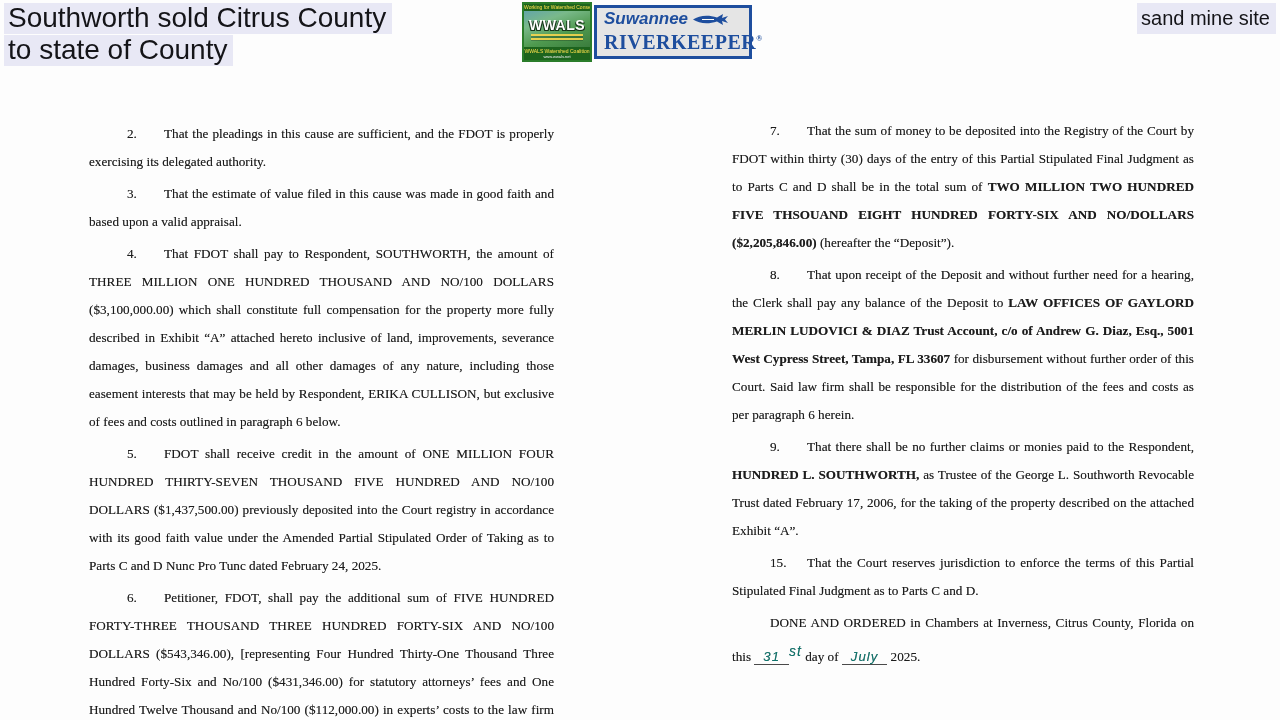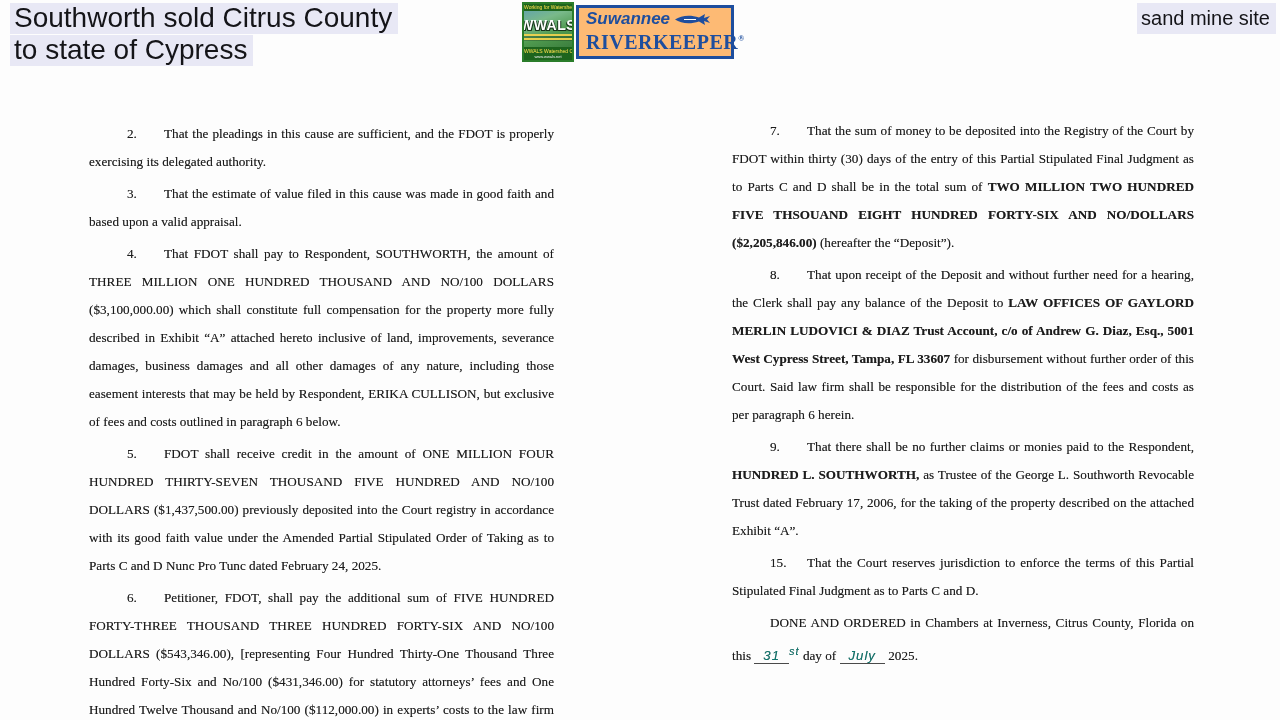--- a/index.html
+++ b/index.html
@@ -1,65 +1,65 @@
 <!DOCTYPE html>
 <html><head>
 <meta charset="utf-8">
 <style>
   * { box-sizing: border-box; margin: 0; padding: 0; }
   html, body { width: 1280px; height: 720px; overflow: hidden; background: #fdfdfd; }
   body { position: relative; font-family: "Liberation Serif", "DejaVu Serif", serif; }
 
   
-  .hdr-left { position: absolute; left: 10px; top: 3px; font-family: "Liberation Sans", "DejaVu Sans", sans-serif; font-size: 28px; color: #141418; }
+  .hdr-left { position: absolute; left: 4px; top: 3px; font-family: "Liberation Sans", "DejaVu Sans", sans-serif; font-size: 28px; color: #141418; }
   .hdr-right { position: absolute; right: 4px; top: 3px; text-align: right; font-family: "Liberation Sans", "DejaVu Sans", sans-serif; font-size: 20px; color: #141418; }
   .hdr-line { display: block; margin-bottom: 1px; line-height: 30px; }
   .hl { background: #e8e8f5; padding: 0 6px 1px 4px; display: inline-block; }
 
   
-  .logo { position: absolute; left: 522px; top: 2px; width: 212px; height: 60px; display: flex; align-items: center; gap: 2px; }
+  .logo { position: absolute; left: 522px; top: 2px; width: 230px; height: 60px; display: flex; align-items: center; gap: 2px; }
   .wwals-box { width: 70px; height: 60px; border: 2px solid #2a7d2a; background: linear-gradient(160deg, #5b9db5 0%, #79b98a 30%, #4f9a4f 55%, #2f6b33 100%); display: flex; flex-direction: column; justify-content: space-between; overflow: hidden; }
   .wwals-topbar, .wwals-botbar { background: #1d641d; color: #ffe14d; font-family: "Liberation Sans", sans-serif; font-size: 5px; line-height: 7px; text-align: center; white-space: nowrap; overflow: hidden; }
   .wwals-botbar { line-height: 6px; padding: 1px 0; }
   .wwals-url { display: block; color: #f3f3f3; font-size: 4px; line-height: 5px; }
   .wwals-mid { flex: 1; display: flex; flex-direction: column; align-items: center; justify-content: center; }
   .wwals-name { font-family: "Liberation Sans", sans-serif; font-weight: bold; font-size: 14px; color: #ffffff; letter-spacing: 0.5px; text-shadow: 1px 1px 0 #16351a, -1px 1px 0 #16351a; line-height: 14px; }
   .wwals-subrows { width: 52px; height: 7px; margin-top: 2px; background: repeating-linear-gradient(#ffd94d 0 2px, rgba(0,0,0,0.25) 2px 4px); opacity: .85; }
-  .rk-box { width: 158px; height: 54px; border: 3px solid #1e4e9e; background: #fdba74; padding: 2px 5px 3px 7px; display: flex; flex-direction: column; justify-content: center; }
+  .rk-box { width: 158px; height: 54px; border: 3px solid #1e4e9e; background: #e5e5e5; padding: 2px 5px 3px 7px; display: flex; flex-direction: column; justify-content: center; }
   .rk-top { display: flex; align-items: center; gap: 4px; }
   .rk-suwannee { font-family: "Liberation Sans", sans-serif; font-weight: bold; font-style: italic; font-size: 17px; line-height: 18px; color: #1e4e9e; }
   .rk-fish { flex: 0 0 auto; }
   .rk-bottom { font-family: "Liberation Serif", serif; font-weight: bold; font-size: 20px; line-height: 21px; letter-spacing: 0.5px; color: #1e4e9e; white-space: nowrap; }
   .rk-reg { font-size: 8px; vertical-align: super; }
 
   
   .page { position: absolute; font-size: 13.2px; line-height: 28px; color: #1c1c1c; text-shadow: 0 0 0.5px rgba(50,50,50,0.55); }
   .page-left { left: 85px; top: 116px; width: 473px; }
   .page-right { left: 728px; top: 113px; width: 470px; }
   .para { margin: 4px; text-align: justify; text-indent: 38px; }
   .pnum { display: inline-block; width: 37px; text-indent: 0; }
   .bold { font-weight: bold; }
   .hand { font-style: italic; font-family: Liberation Sans, sans-serif; color: #0f766e; letter-spacing: 1px; }
   .underline { border-bottom: 1.3px solid #4a4a4a; padding: 0 9px; }
-  .sup { vertical-align: super; font-size: 11px; border-bottom: none; padding: 0; }
+  .sup { vertical-align: super; font-size: 14px; border-bottom: none; padding: 0; }
 
   
   .sig-block { margin-left: 183px; width: 287px; margin-top: 4px; }
   .sig-scrawl { display: block; margin: 0 0 -12px 48px; }
   .sig-rule { border-top: 1.3px solid #3c3c3c; width: 100%; }
   .sig-name { padding-left: 33px; font-size: 13.5px; line-height: 16px; letter-spacing: 0.3px; color: #1c1c1c; }
   .sig-cutoff { margin: 2px 0 0 33px; width: 128px; height: 5px; background: repeating-linear-gradient(90deg, #2e2e2e 0 13px, transparent 13px 18px); }
 </style>
 </head>
 <body>
 
 <header>
   <div class="hdr-left">
     <span class="hdr-line"><span class="hl">Southworth sold Citrus County</span></span>
-    <span class="hdr-line"><span class="hl">to state of Cypress</span></span>
+    <span class="hdr-line"><span class="hl">to state of County</span></span>
   </div>
 
   <div class="logo">
     <div class="wwals-box">
       <div class="wwals-topbar">Working for Watershed Conservation</div>
       <div class="wwals-mid">
         <div class="wwals-name">WWALS</div>
         <div class="wwals-subrows"></div>
       </div>
       <div class="wwals-botbar">

